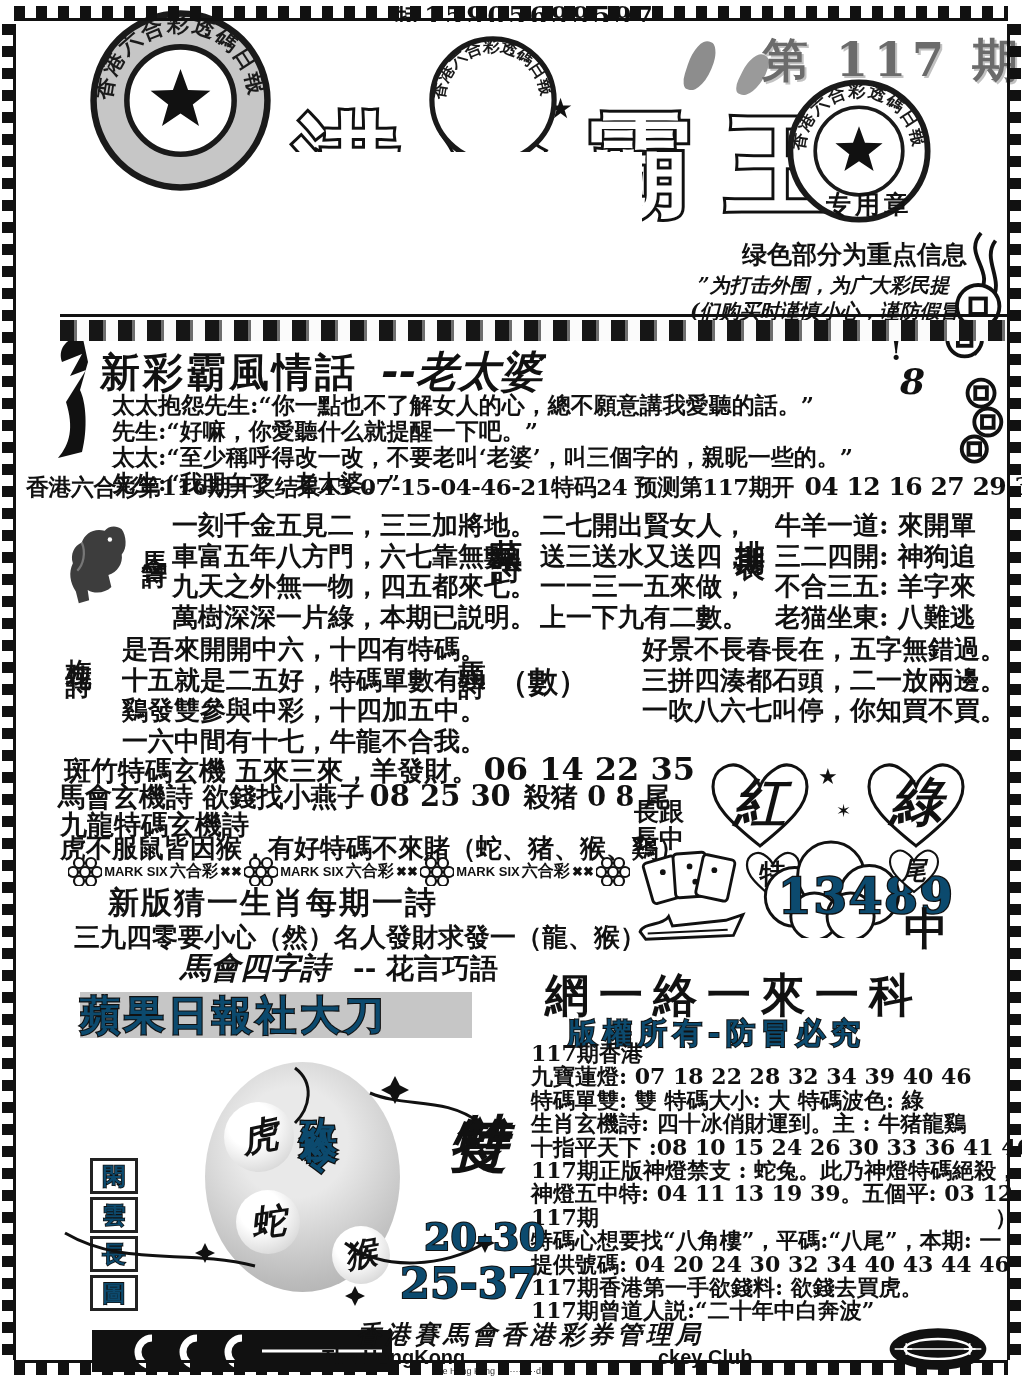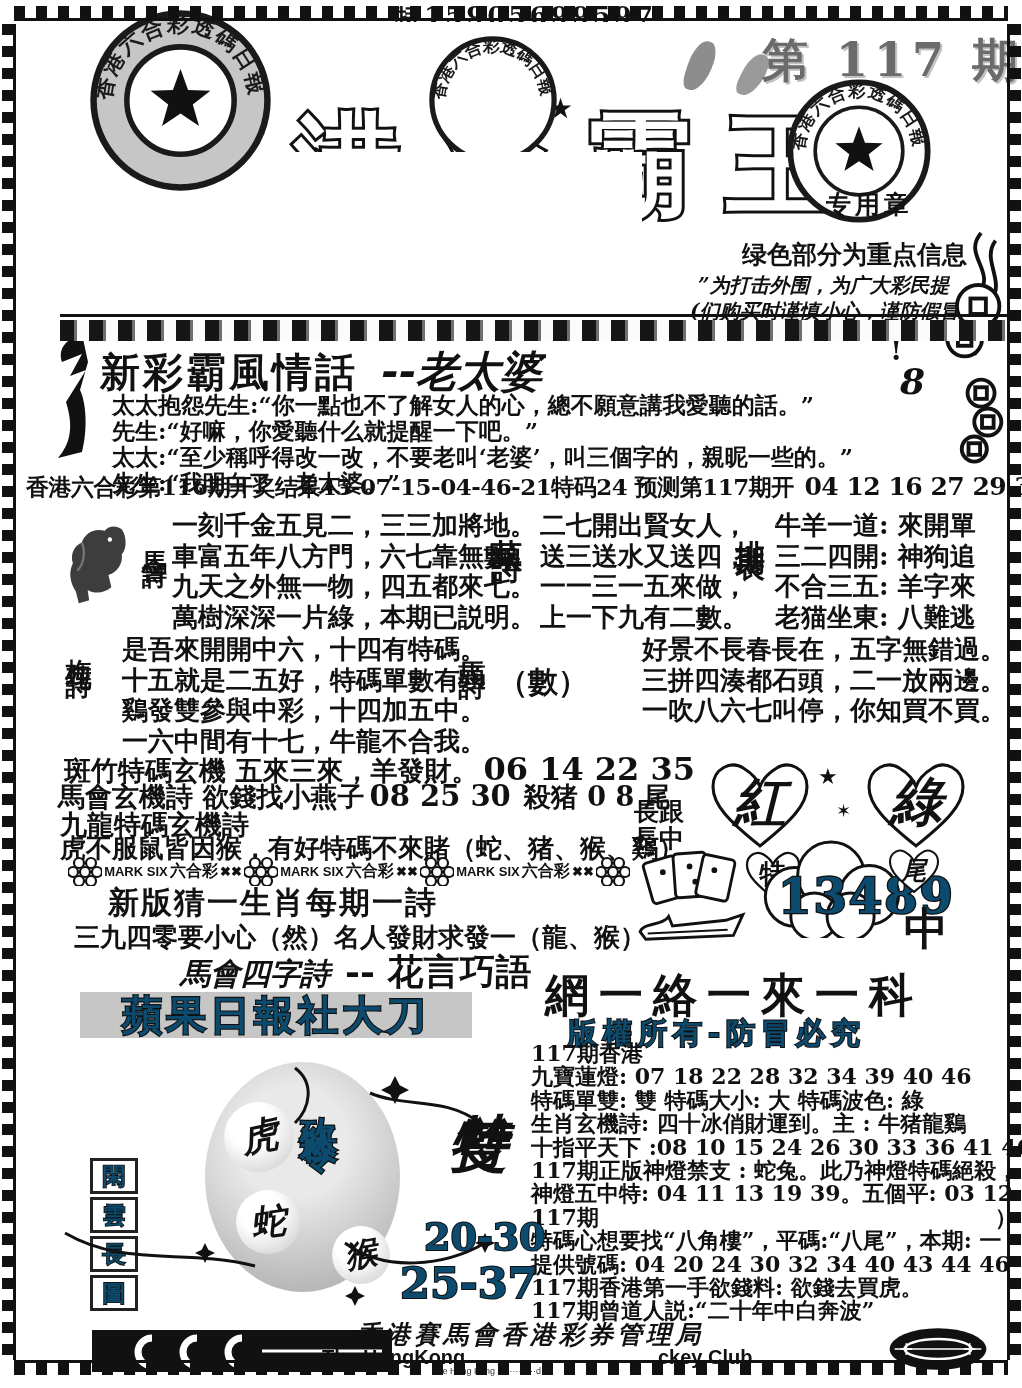--- a/index.html
+++ b/index.html
@@ -222,24 +222,24 @@
           <circle cx="11" cy="25" r="5"></circle>
           <circle cx="23" cy="25" r="5"></circle>
         </g>
       </svg>
   </div>
 
   <div class="abs b9 nowrap" style="left:108px;top:882px;font-size:31px;letter-spacing:2px">新版猜一生肖每期一詩</div>
   <div class="abs b7 nowrap" style="left:74px;top:920px;font-size:26px">三九四零要小心（然）名人發財求發一（龍、猴）</div>
   <div class="abs nowrap" style="left:180px;top:948px">
     <span class="b9" style="font-size:30px;font-style:italic">馬會四字詩</span>
-    <span class="b7" style="font-size:36px;margin-left:10px">-- 花言巧語</span>
-  </div>
-
-  <div class="abs" style="left:80px;top:992px;width:392px;height:46px;background:#c6c6c6;display:flex;align-items:center;justify-content:center">
+    <span class="b7" style="font-size:28px;margin-left:18px">-- 花言巧語</span>
+  </div>
+
+  <div class="abs" style="left:80px;top:992px;width:392px;height:46px;background:#c6c6c6;display:flex;align-items:center;justify-content:flex-start">
     <span class="b9 outl nowrap" style="font-size:40px;letter-spacing:4px">蘋果日報社大刀</span>
   </div>
 
   <div class="abs b9" style="left:634px;top:798px;width:56px;font-size:25px;line-height:27px">長跟長中</div>
   <div class="abs heartwrap" style="left:695px;top:756px;width:130px;height:94px">
     <svg viewBox="0 0 100 92">
         <path d="M50 88 C20 64 4 48 4 30 C4 12 22 4 34 12 C42 17 48 24 50 30 C52 24 58 17 66 12 C78 4 96 12 96 30 C96 48 80 64 50 88 Z" fill="#fff" stroke="#111" stroke-width="3"></path>
       </svg>
     <span class="b9" style="font-size:52px;font-style:italic">紅</span>
   </div>

